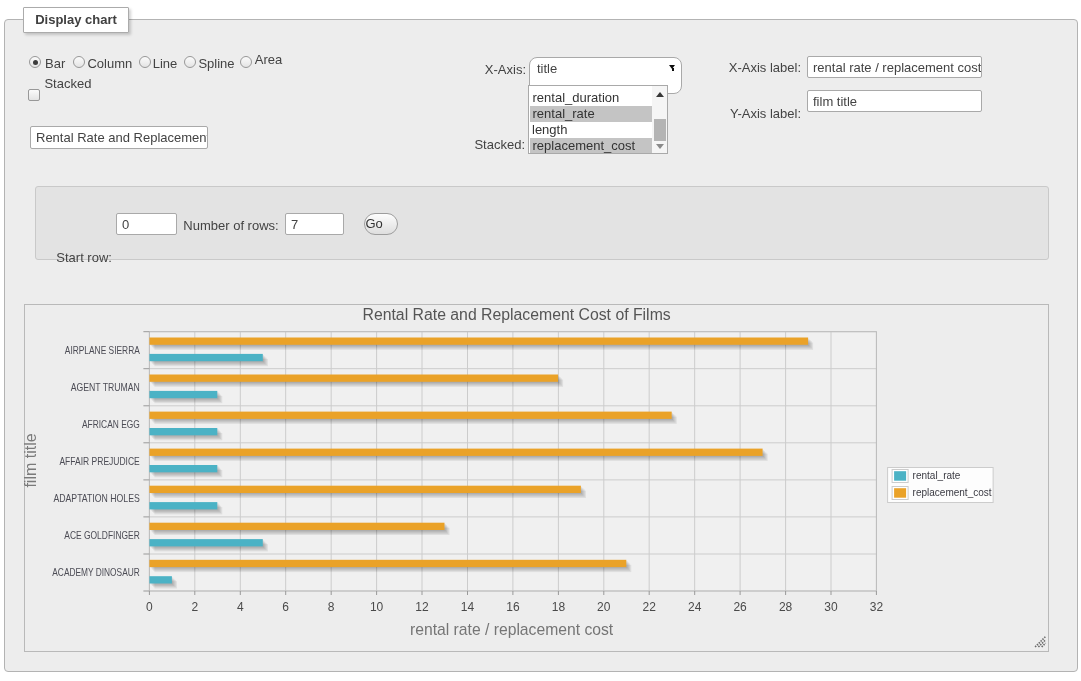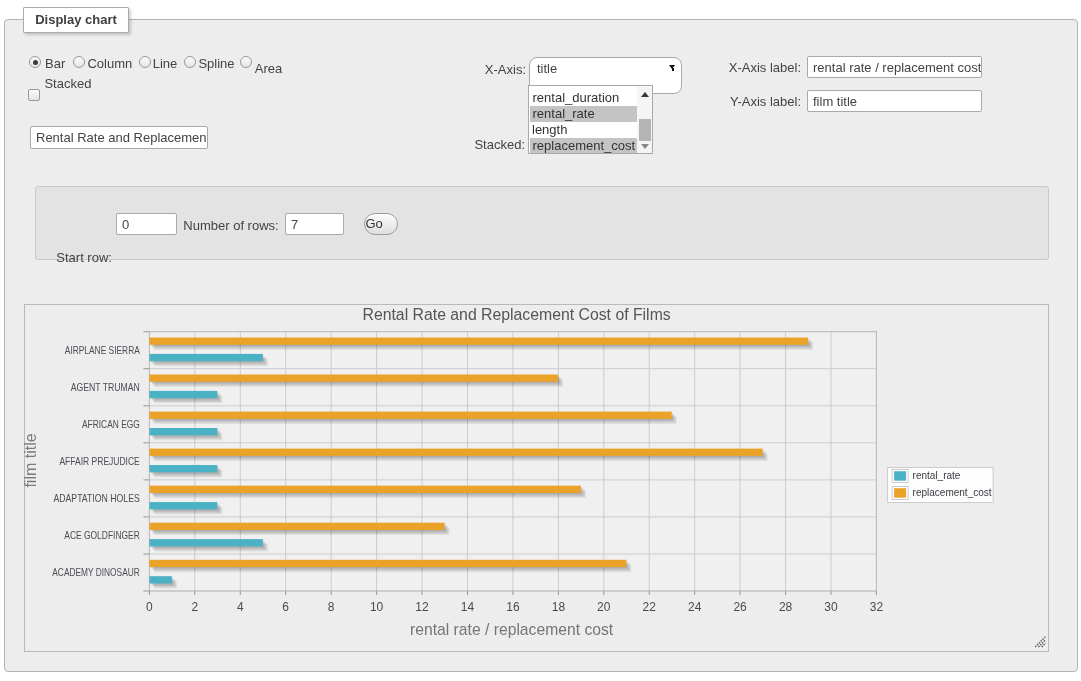--- a/index.html
+++ b/index.html
@@ -30,54 +30,54 @@
 
 <div class="radio on" style="left:29.2px; top:56.2px;"></div>
 <div class="lbl" style="left:45px; top:56px;">Bar</div>
 <div class="radio" style="left:72.8px; top:56.2px;"></div>
 <div class="lbl" style="left:87.4px; top:56px;">Column</div>
 <div class="radio" style="left:138.5px; top:56.2px;"></div>
 <div class="lbl" style="left:152.7px; top:56px;">Line</div>
 <div class="radio" style="left:184.1px; top:56.2px;"></div>
 <div class="lbl" style="left:198.4px; top:56px;">Spline</div>
 <div class="radio" style="left:240.4px; top:56.2px;"></div>
-<div class="lbl" style="left:254.8px; top:61px;">Area</div>
+<div class="lbl" style="left:254.8px; top:52px;">Area</div>
 
 <div class="cb" style="left:28.3px; top:89px;"></div>
 <div class="lbl" style="left:44.4px; top:76px;">Stacked</div>
 
 <div class="inp" style="left:30px; top:126px; width:178px; height:23px; line-height:22px;">Rental Rate and Replacement Cost of Films</div>
 
 <div class="lbl" style="right:555px; top:61.5px;text-align:center;">X-Axis:</div>
 <div class="inp" style="left:529px; top:57px; width:153px; height:37px; line-height:22px; border-radius:8px; padding-left:7px;">title</div>
 <div class="abs" style="left:669.3px; top:64.8px; width:0; height:0; border-left:3.6px solid transparent;
      border-right:3.6px solid transparent; border-top:4.6px solid #0d0d0d;"></div>
 <div class="abs" style="left:671.6px; top:68.2px; width:2.6px; height:2.6px; background:#0d0d0d;"></div>
 
-<div class="abs" style="left:528px; top:85px; width:125px; height:69px; background:#fff;
+<div class="abs" style="left:528px; top:85px; width:140px; height:69px; background:#fff;
      border:1px solid #a9a9a9; box-sizing:border-box; overflow:hidden;">
   <div style="position:absolute; left:1px; top:4px; width:131px; font-size:13px; color:#333;">
     <div style="height:16px; line-height:16px; padding-left:2.5px;">rental_duration</div>
     <div style="height:16px; line-height:16px; padding-left:2.5px; background:#c4c4c4;">rental_rate</div>
     <div style="height:16px; line-height:16px; padding-left:2px;">length</div>
     <div style="height:16px; line-height:16px; padding-left:2.5px; background:#c4c4c4;">replacement_cost</div>
   </div>
 
   <div style="position:absolute; right:0; top:0; width:15px; height:67px; background:#f5f5f5;"></div>
   <div style="position:absolute; right:3.5px; top:6px; width:0; height:0; border-left:4px solid transparent;
        border-right:4px solid transparent; border-bottom:5px solid #383838;"></div>
   <div style="position:absolute; right:3.5px; top:56px; width:0; height:0; border-left:4px solid transparent;
        border-right:4px solid transparent; border-top:5px solid #8a8a8a; margin-top:1.5px;"></div>
   <div style="position:absolute; right:1.5px; top:33px; width:12px; height:22px; background:#b4b4b4;"></div>
 </div>
 <div class="lbl" style="right:556px; top:137px;">Stacked:</div>
 
 <div class="lbl" style="right:280px; top:60px;">X-Axis label:</div>
 <div class="inp" style="left:807px; top:56px; width:175px; height:22px;">rental rate / replacement cost</div>
-<div class="lbl" style="right:280px; top:94px;margin-left:32px;">Y-Axis label:</div>
+<div class="lbl" style="right:280px; top:106px;margin-left:32px;">Y-Axis label:</div>
 <div class="inp" style="left:807px; top:90px; width:175px; height:22px;">film title</div>
 
 <div class="abs" style="left:34.7px; top:186px; width:1014px; height:74px; background:#e3e3e3;
      border:1px solid #c9c9c9; border-radius:3px; box-sizing:border-box;"></div>
 <div class="lbl" style="left:56.3px; top:217.5px;margin-top:32px;">Start row:</div>
 <div class="inp" style="left:116px; top:213px; width:61px; height:22px;">0</div>
 <div class="lbl" style="left:183.3px; top:217.5px;">Number of rows:</div>
 <div class="inp" style="left:285px; top:213px; width:59px; height:22px;">7</div>
 <div class="abs" style="left:364.4px; top:213.3px; width:33.4px; height:22.2px; background:linear-gradient(#fdfdfd,#dedede);
      border:1px solid #9d9d9d; border-radius:11px; box-sizing:border-box; font-size:13px; color:#333;

